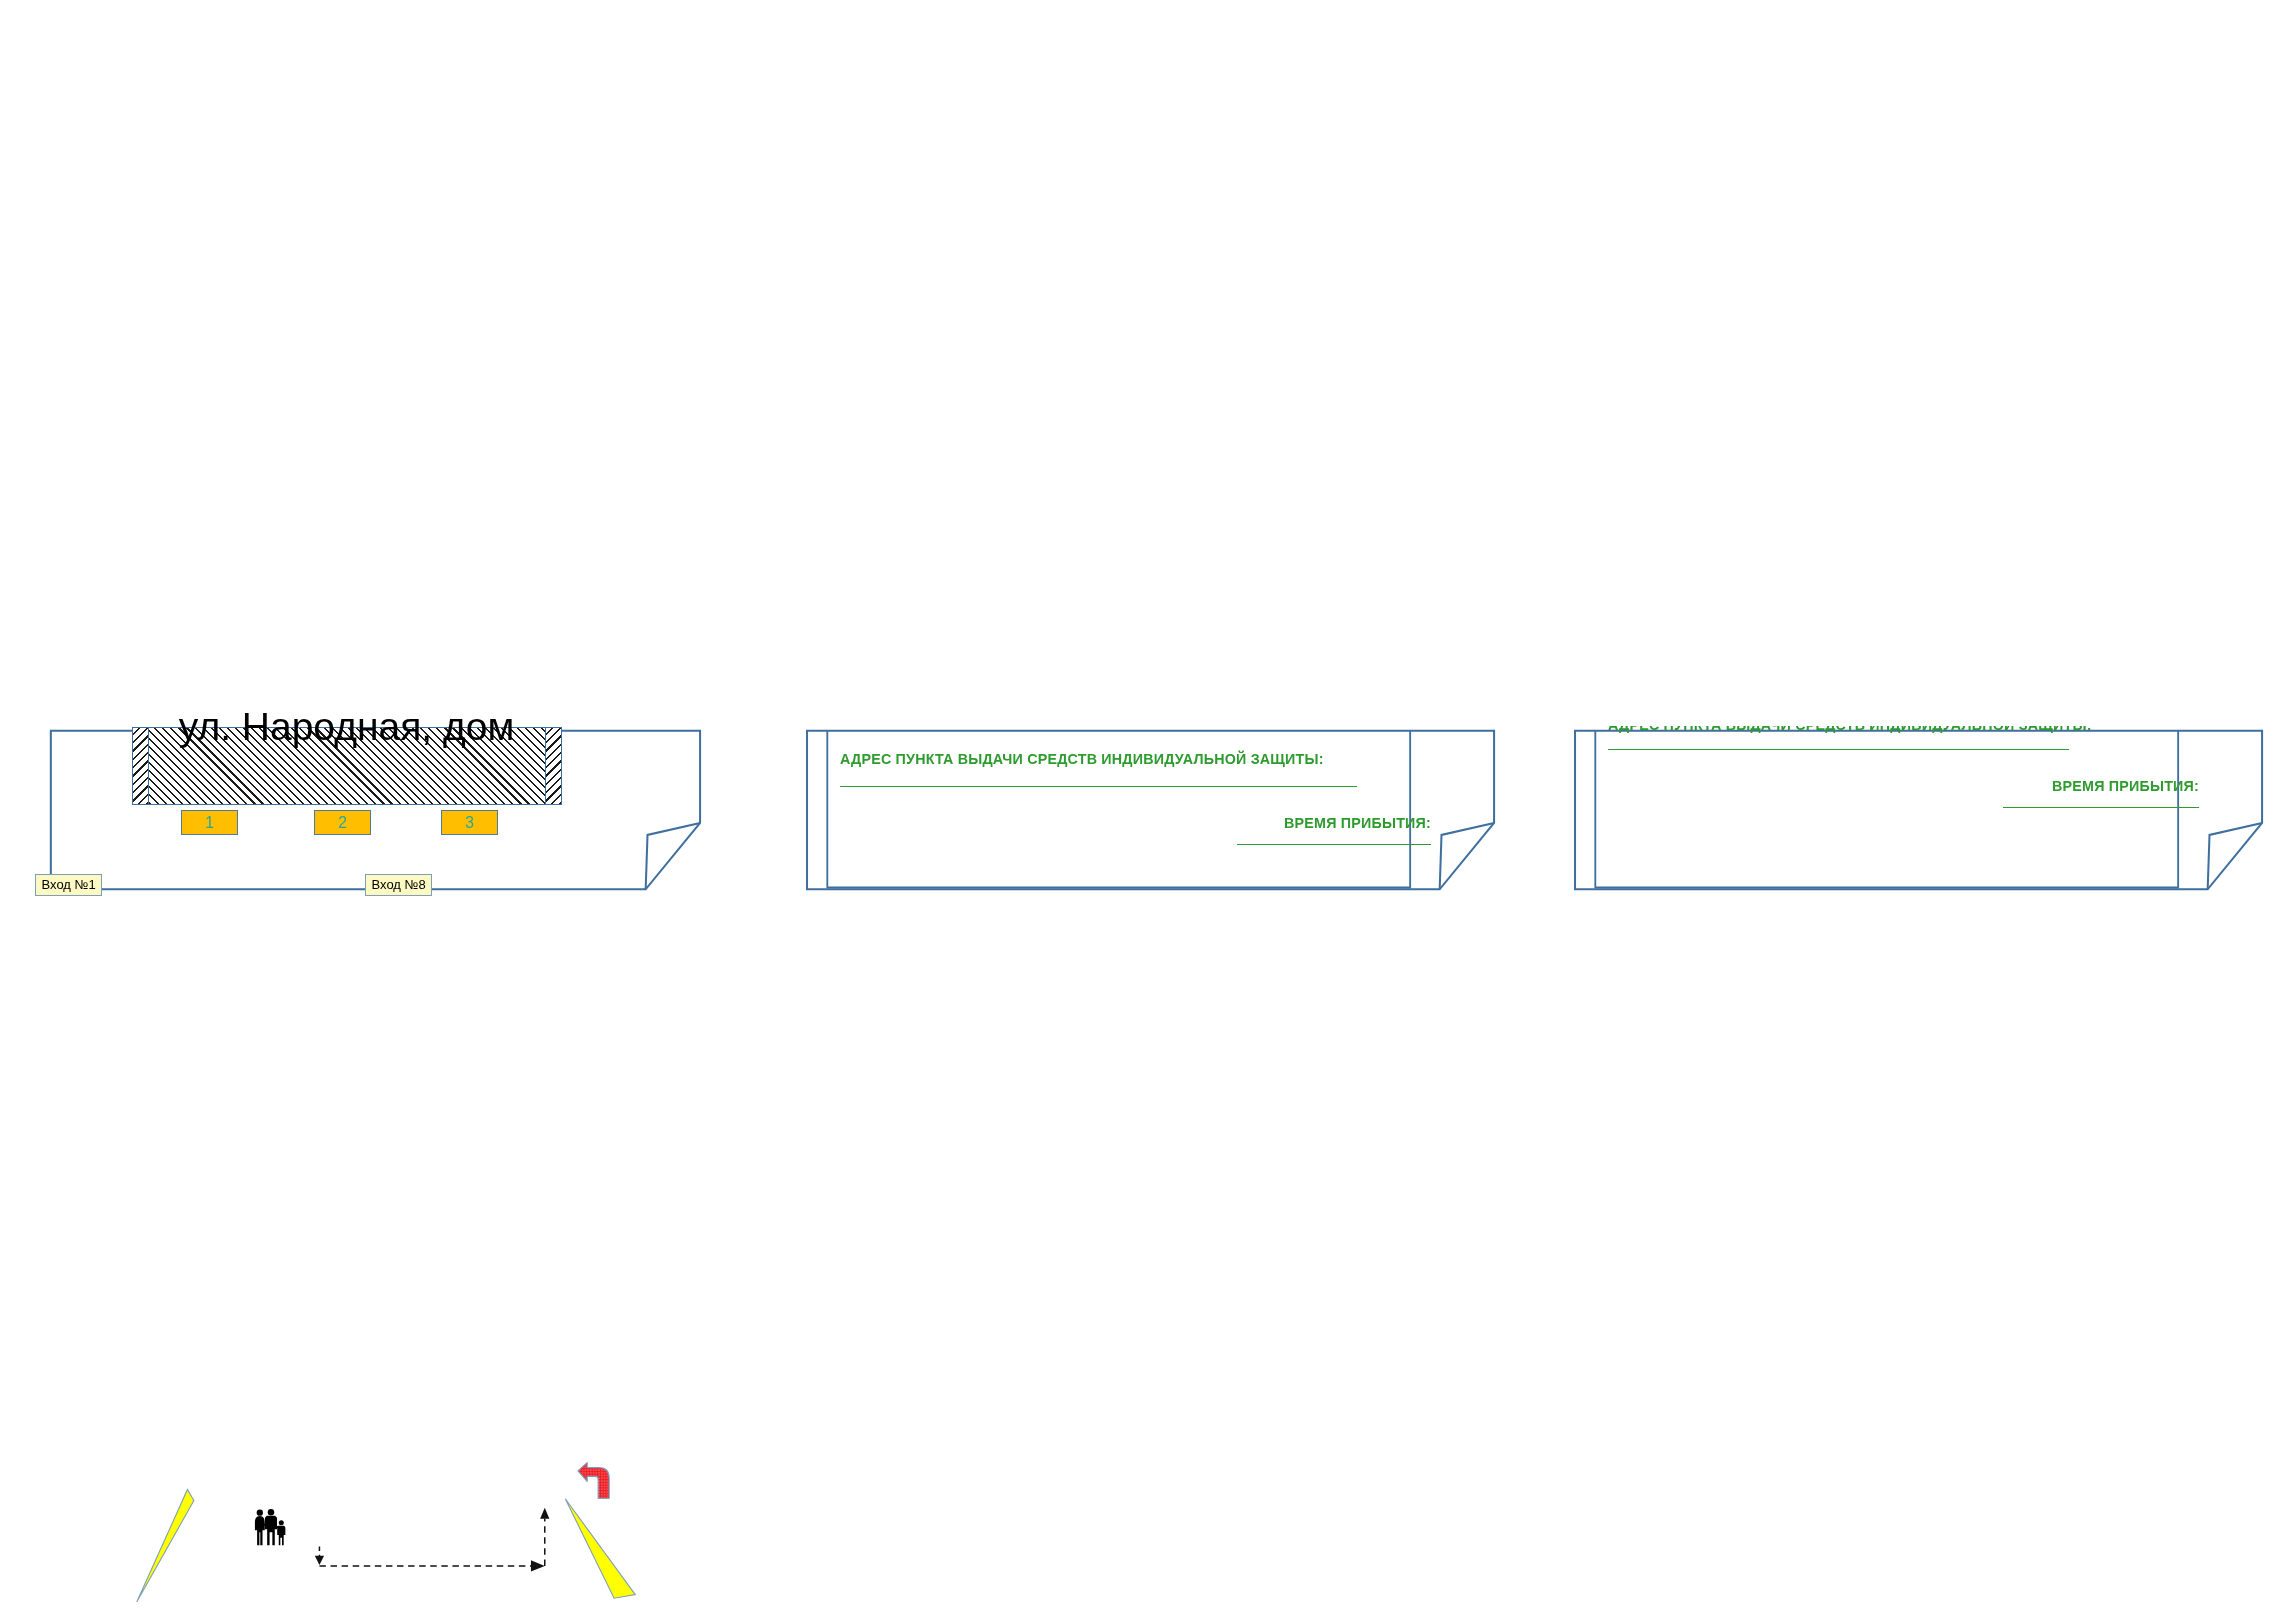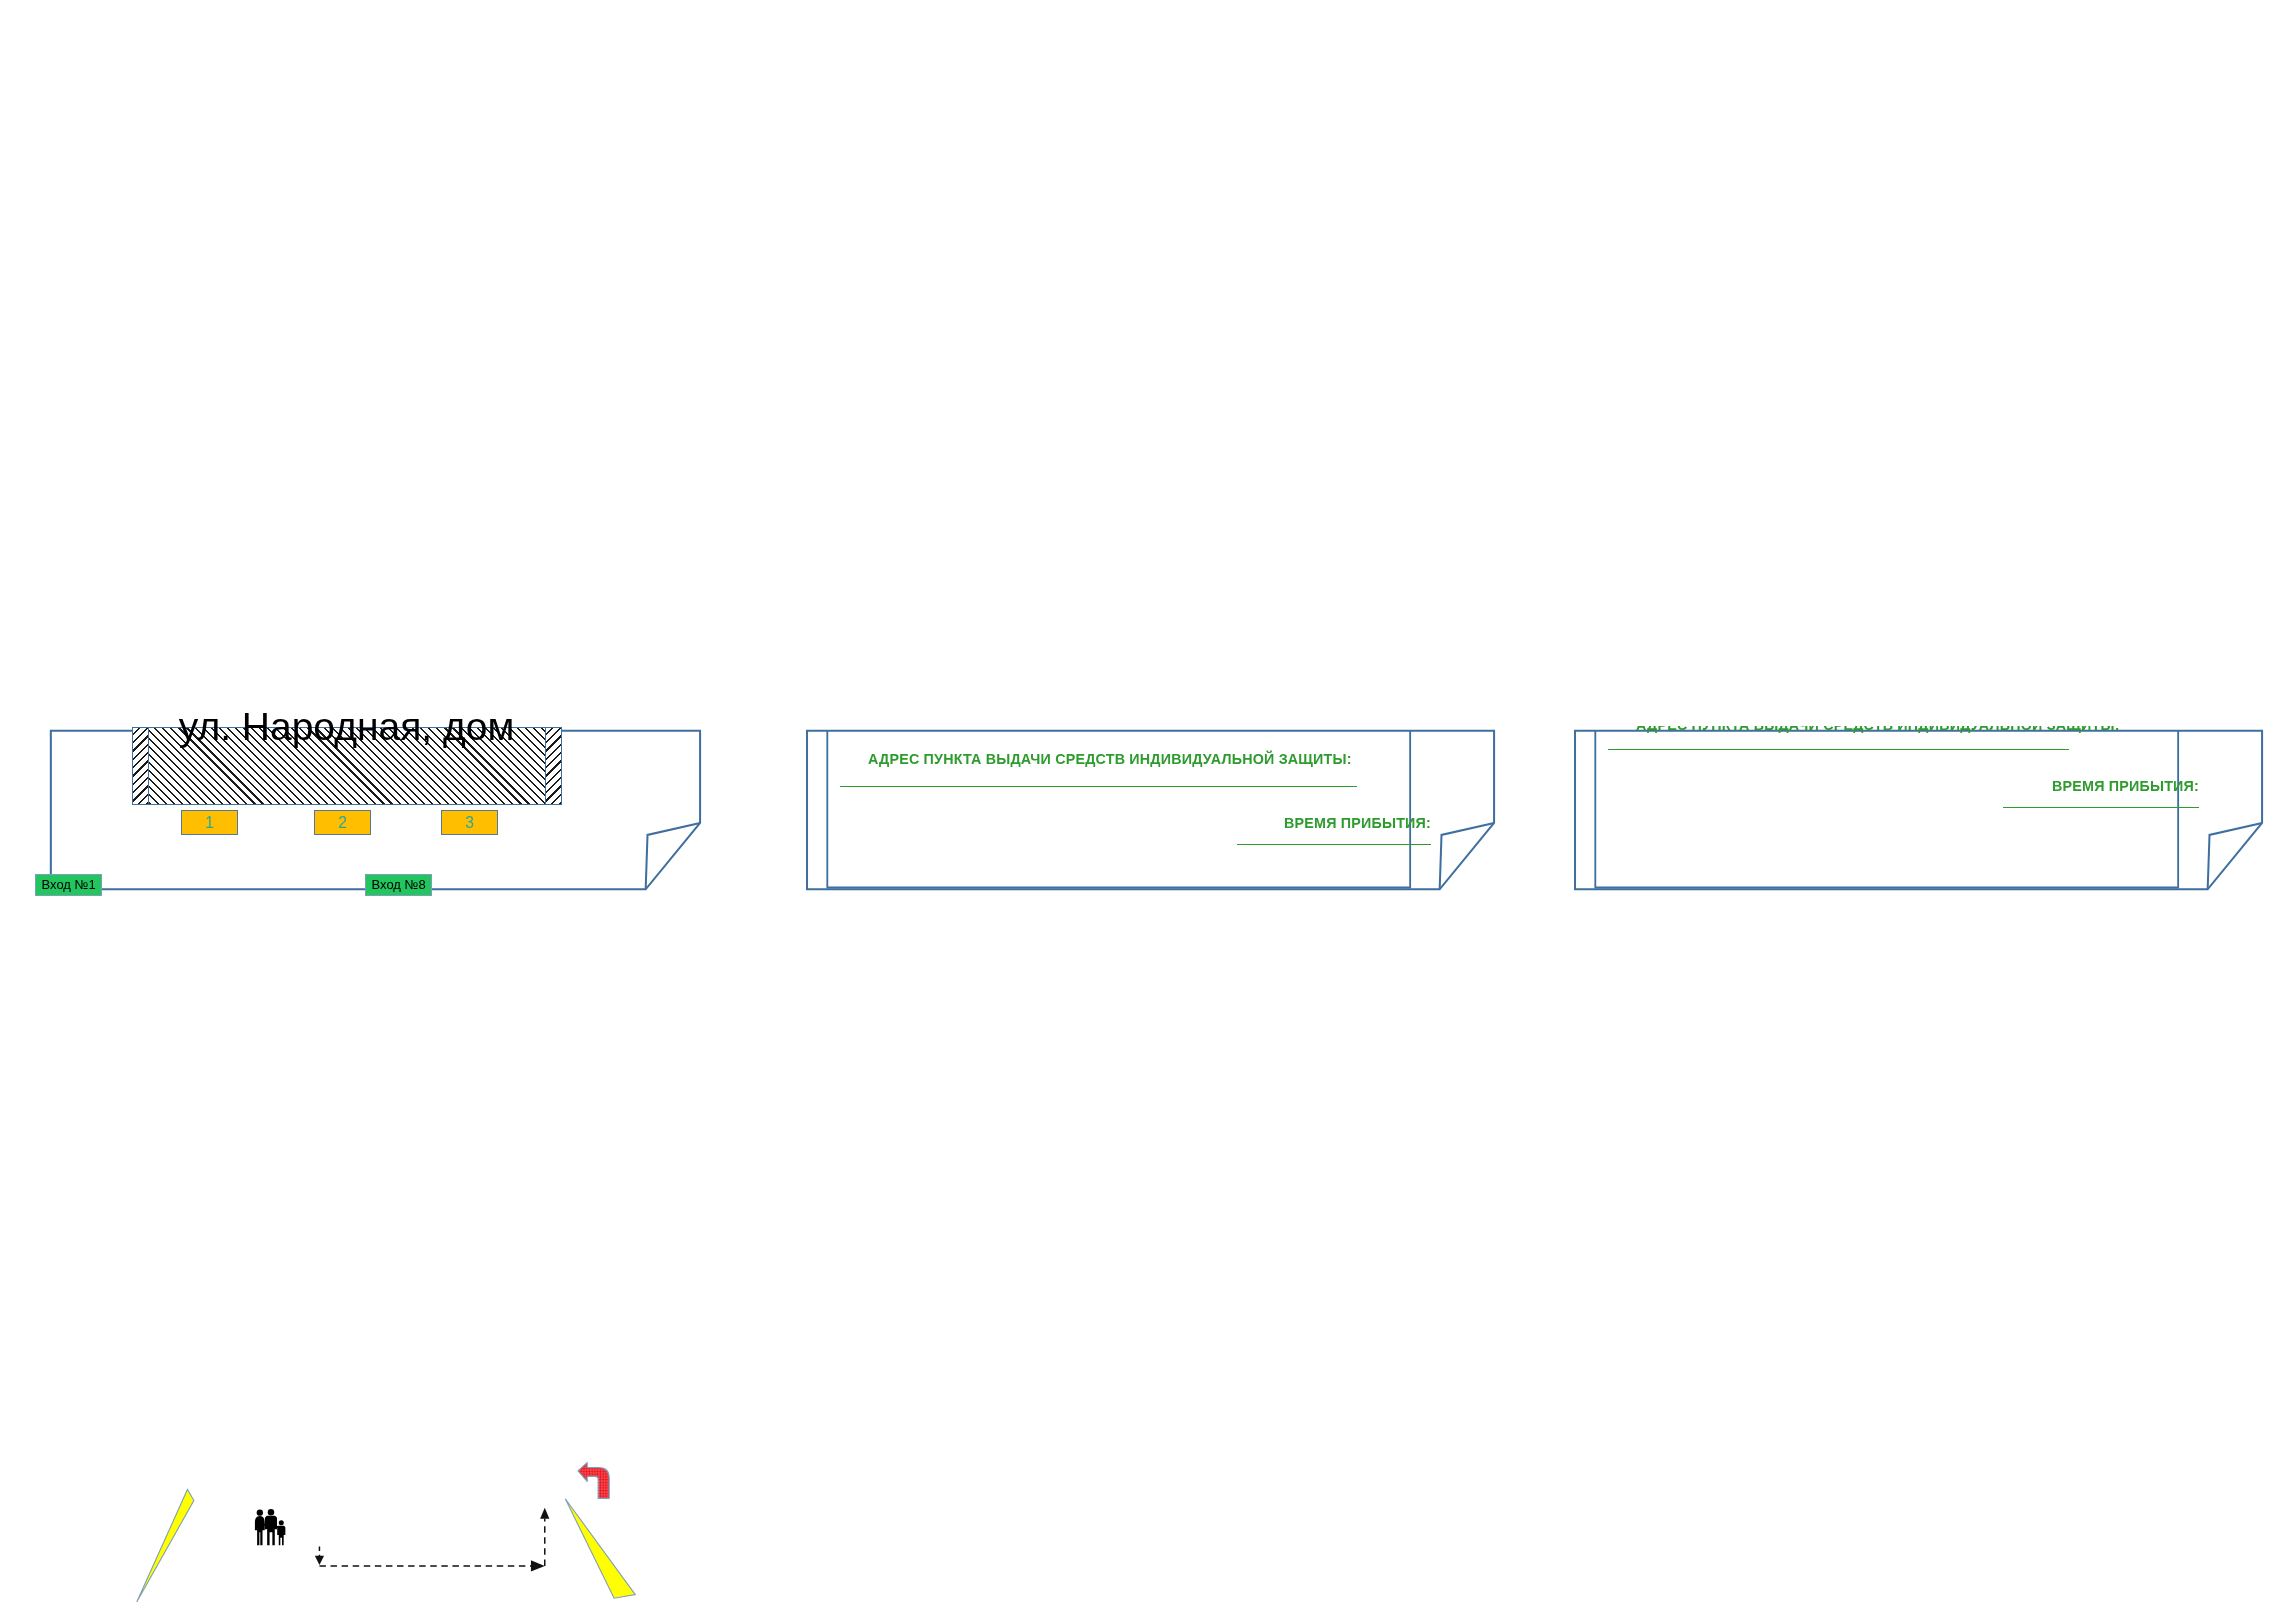--- a/index.html
+++ b/index.html
@@ -94,21 +94,21 @@
     text-align: center;
     font-family: "Liberation Sans", sans-serif;
   }
   #entry-1 { left: 181px; }
   #entry-2 { left: 314px; }
   #entry-3 { left: 441px; }
 
   .callout {
     position: absolute;
     box-sizing: border-box;
-    background: #22c55e;
+    background: #fef9c3;
     border: 1.2px solid #7f9fb8;
     color: #000000;
     font-size: 13px;
     line-height: 20px;
     text-align: center;
     white-space: nowrap;
     padding: 0 5.5px;
   }
   #callout-1 { left: 35px; top: 874px; height: 22px; }
   #callout-2 { left: 365px; top: 874px; height: 22px; }
@@ -158,21 +158,20 @@
     top: 0px;
     width: 591px;
   }
   .form-heading {
     font-size: 14.3px;
     font-weight: bold;
     letter-spacing: 0.2px;
     color: #2e9b2e;
     white-space: nowrap;
     font-family: "Liberation Sans", sans-serif;
-    margin-left: 28px;
   }
   .rule {
     height: 0;
     border-top: 1.5px solid #2e9b2e;
   }
   .inline-row {
     display: flex;
     align-items: flex-end;
     gap: 0px;
     flex-direction: column;

